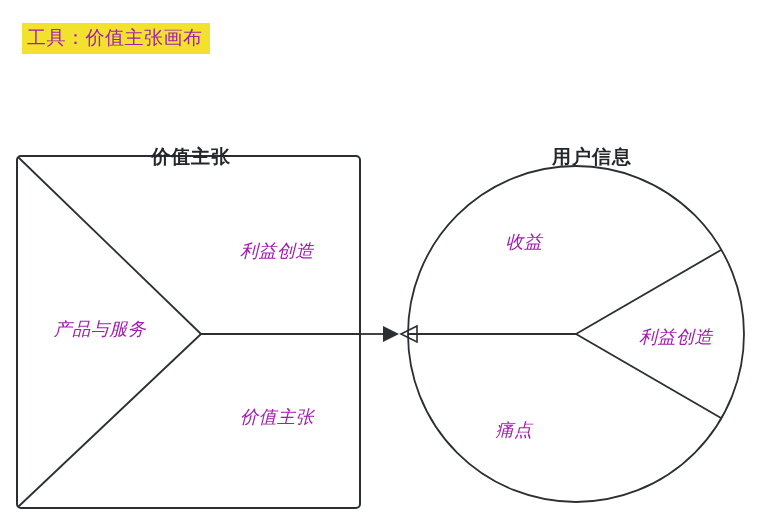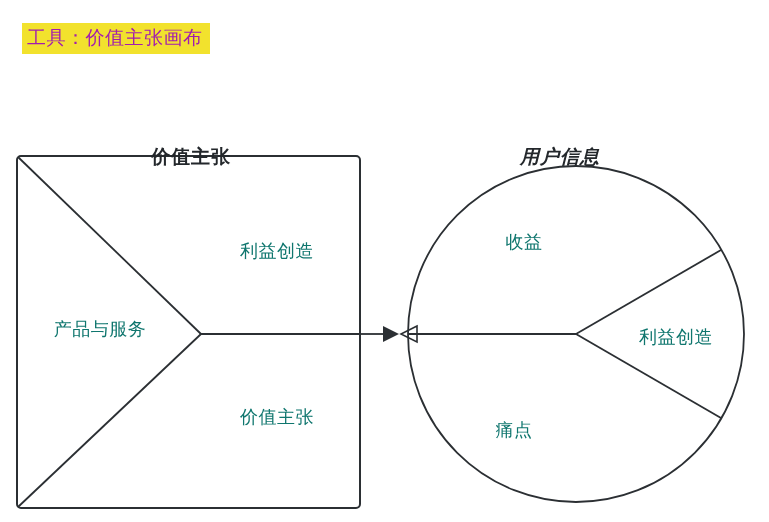--- a/index.html
+++ b/index.html
@@ -49,31 +49,32 @@
     font-size: 19px;
     font-weight: bold;
     color: #23272b;
     letter-spacing: 1px;
     white-space: nowrap;
     transform: translateX(-50%);
     z-index: 5;
     margin-top: 32px;
   }
   #head-left  { left: 191px; top: 112px; }
-  #head-right { left: 560px; top: 112px; font-style: italic; }
+  #head-right { left: 592px; top: 112px; }
 
   
   .dlabel {
     position: absolute;
     font-size: 18px;
-    color: #0f766e;
+    color: #a21caf;
     letter-spacing: 0.5px;
     white-space: nowrap;
     transform: translate(-50%, -50%);
     z-index: 4;
+    font-style: italic;
   }
   #lbl-products  { left: 100px; top: 329px; }
   #lbl-gaincr    { left: 277px; top: 251px; }
   #lbl-painrel   { left: 277px; top: 417px; }
   #lbl-gains     { left: 524px; top: 242px; }
   #lbl-jobs      { left: 676px; top: 337px; }
   #lbl-pains     { left: 514px; top: 422px; margin-top: 8px; }
 
   svg { display: block; }
 </style>

